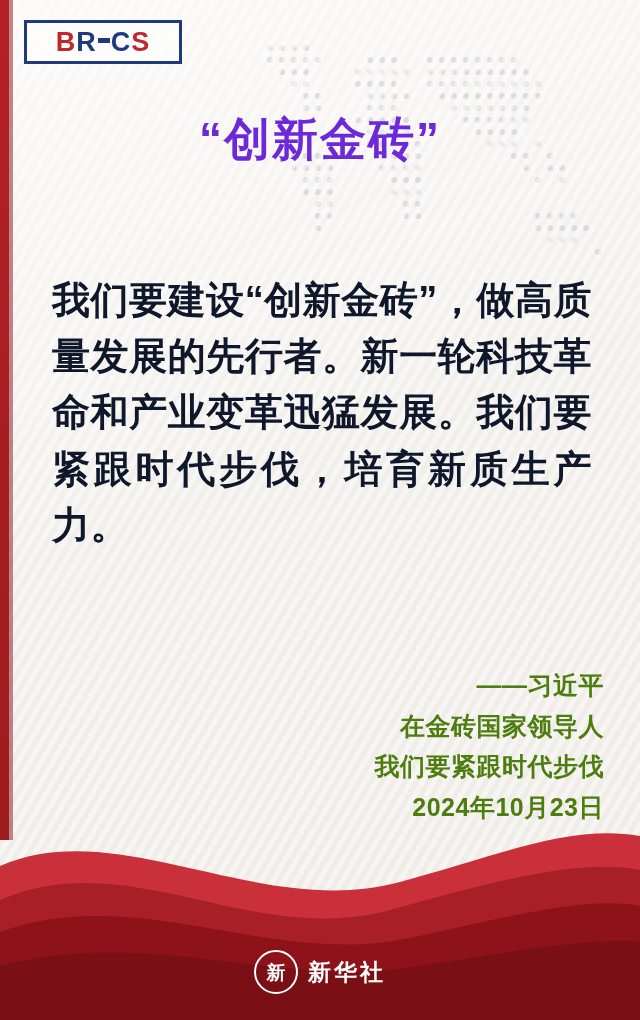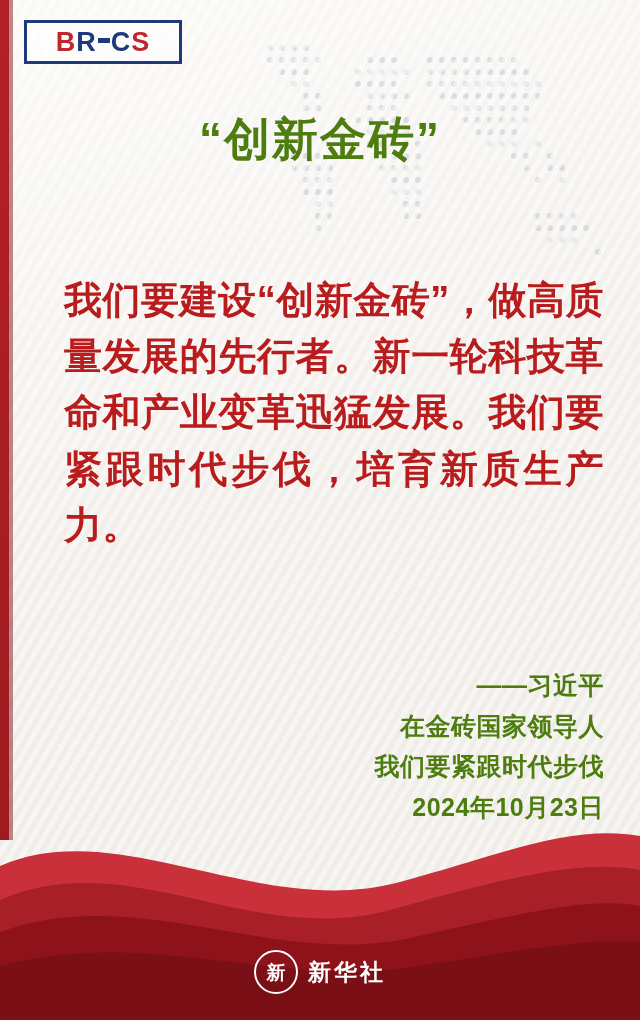--- a/index.html
+++ b/index.html
@@ -99,41 +99,40 @@
     margin: 0 1px 3px 1px;
   }
 
   
   .headline {
     position: absolute;
     left: 0;
     right: 0;
     top: 112px;
     text-align: center;
-    color: #4d7c0f;
+    color: #6d28d9;
     font-weight: 700;
     font-size: 46px;
     letter-spacing: 2px;
     line-height: 1.2;
     text-shadow: 0 1px 0 rgba(255,255,255,0.6);
   }
 
   
   .quote {
     position: absolute;
     left: 52px;
     top: 272px;
     width: 540px;
-    color: #b91c1c;
+    color: #0f172a;
     font-weight: 700;
     font-size: 38px;
     line-height: 1.48;
     letter-spacing: 0.5px;
     text-align: justify;
-    margin-left: 12px;
   }
 
   
   .attrib {
     position: absolute;
     right: 36px;
     top: 665px;
     width: 420px;
     text-align: right;
     color: #4d7c0f;

